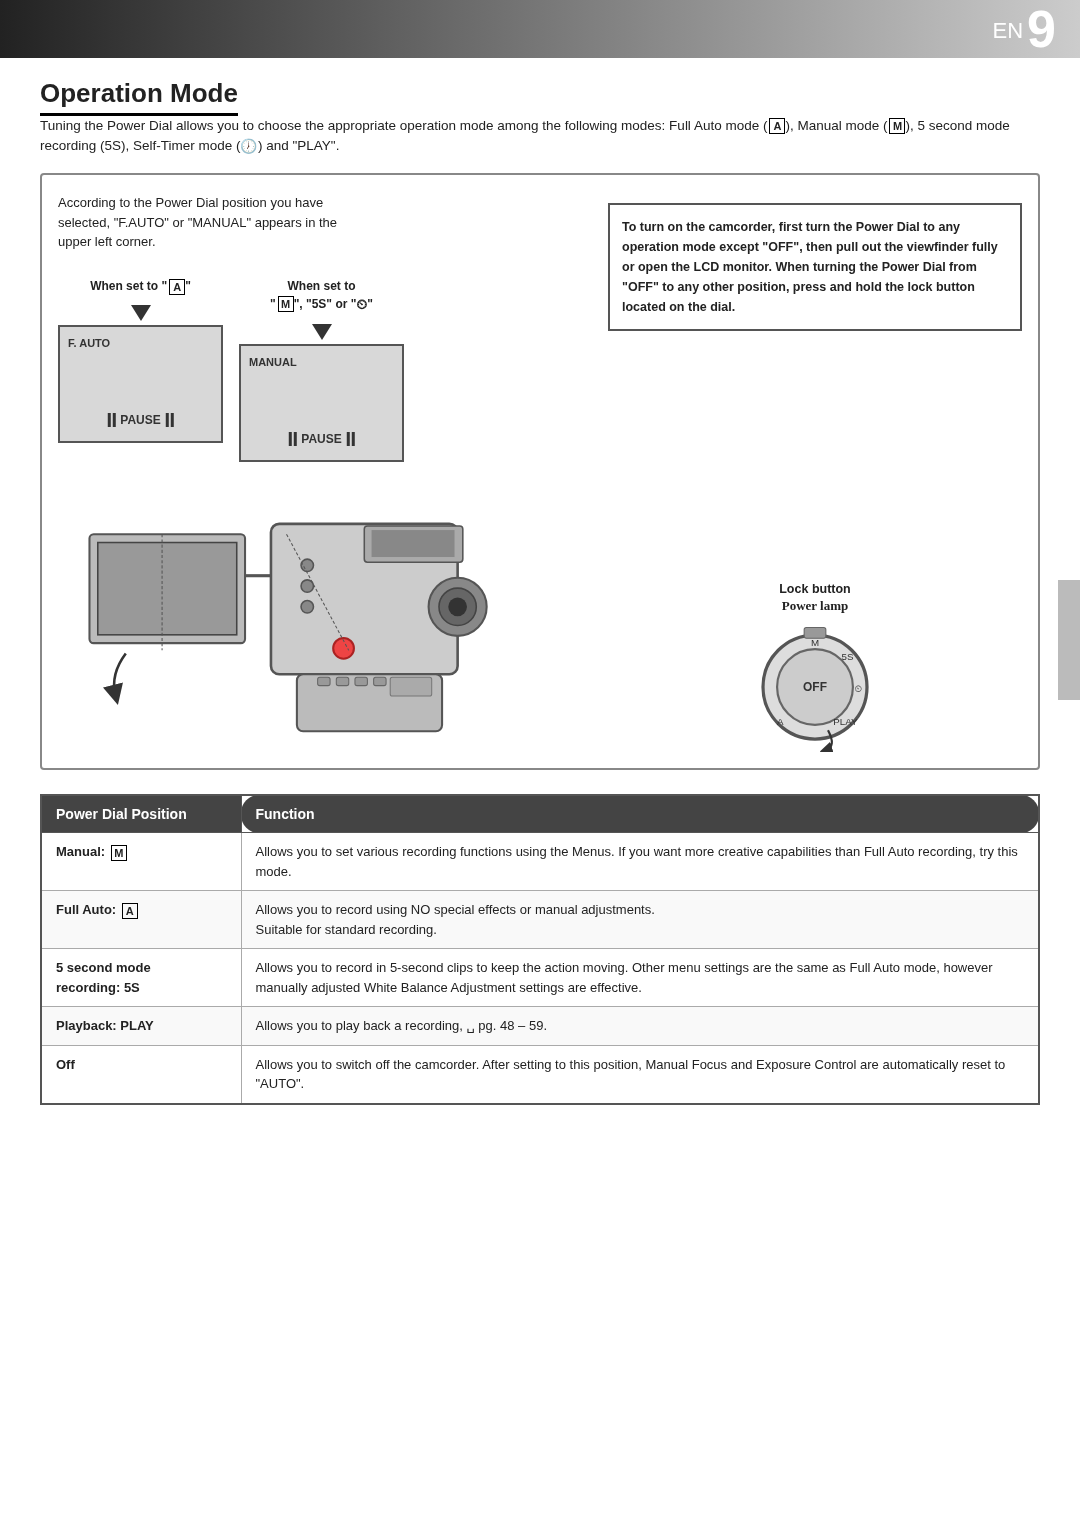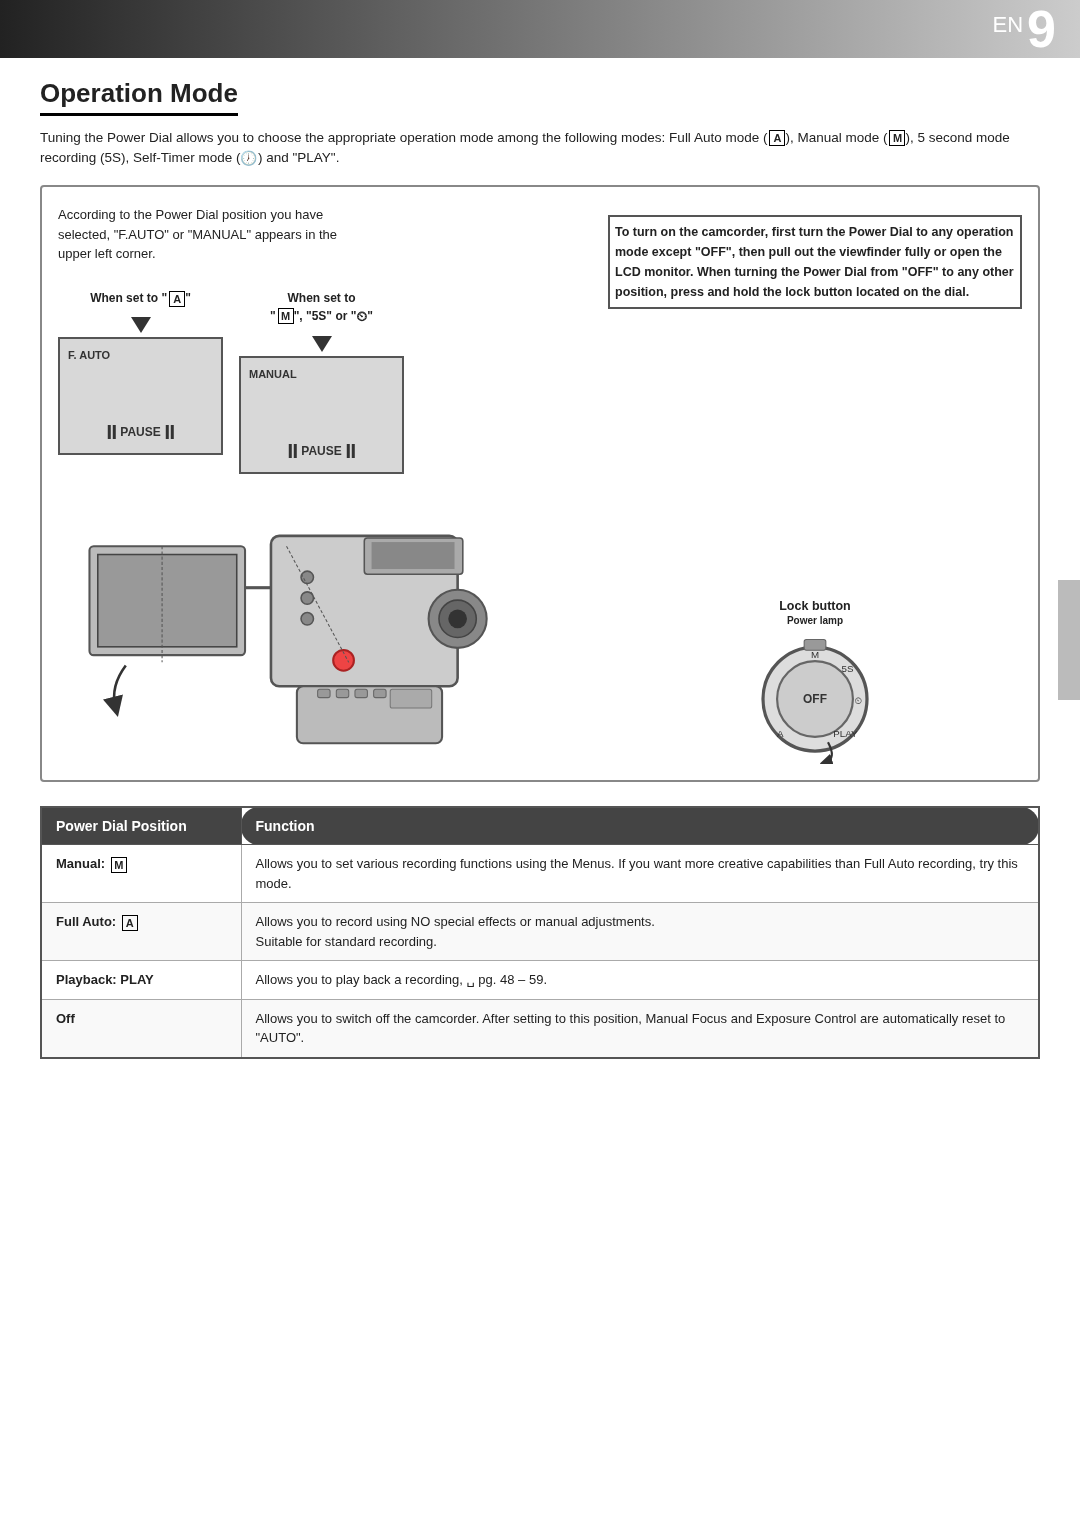--- a/index.html
+++ b/index.html
@@ -28,21 +28,21 @@
       font-weight: bold;
       color: #fff;
       line-height: 1;
     }
     .header-en {
       font-size: 22px;
       color: #fff;
       font-weight: normal;
       margin-right: 4px;
       align-self: flex-end;
-      padding-bottom: 20px;
+      padding-bottom: 14px;
     }
 
     
     .right-tab {
       position: absolute;
       right: 0;
       top: 580px;
       width: 22px;
       height: 120px;
       background: #bbb;
@@ -51,21 +51,20 @@
     
     .main-content {
       padding: 20px 40px 20px 40px;
     }
 
     .page-title {
       font-size: 26px;
       font-weight: bold;
       border-bottom: 3px solid #000;
       padding-bottom: 4px;
-      margin-bottom: 12px;
       display: inline-block;
     }
 
     .intro-text {
       font-size: 13.5px;
       line-height: 1.5;
       margin-bottom: 16px;
     }
 
     
@@ -162,43 +161,44 @@
     .diagram-right {
       flex: 1;
       display: flex;
       flex-direction: column;
       justify-content: flex-start;
       padding-top: 10px;
     }
 
     .instruction-box {
       border: 2px solid #555;
-      padding: 5px;
+      padding: 12px;
       font-size: 12.5px;
       font-weight: bold;
       line-height: 1.6;
       margin-bottom: 20px;
     }
 
     .dial-section {
       margin-top: auto;
     }
 
     .dial-label {
       font-size: 12.5px;
       font-weight: bold;
       text-align: center;
       margin-bottom: 2px;
     }
 
     .dial-label-2 {
-      font-size: 10px;
+      font-size: 13px;
       font-weight: bold;
       text-align: center;
       margin-bottom: 8px;
+      font-family: Liberation Serif, serif;
     }
 
     .dial-svg-container {
       display: flex;
       justify-content: center;
     }
 
     
     .function-table {
       width: 100%;
@@ -468,20 +468,28 @@
       <tr>
         <td class="td-position">
           Full Auto: <span class="icon-box">A</span>
         </td>
         <td>
           Allows you to record using NO special effects or manual adjustments.<br>
           Suitable for standard recording.
         </td>
       </tr>
 
+      <tr>
+        <td class="td-position">
+          5 second mode<br>recording: 5S
+        </td>
+        <td>
+          Allows you to record in 5-second clips to keep the action moving. Other menu settings are the same as Full Auto mode, however manually adjusted White Balance Adjustment settings are effective.
+        </td>
+      </tr>
 
 
       <tr>
         <td class="td-position">Playback: PLAY</td>
         <td>
           Allows you to play back a recording, ␣ pg. 48 – 59.
         </td>
       </tr>
 
       <tr>

